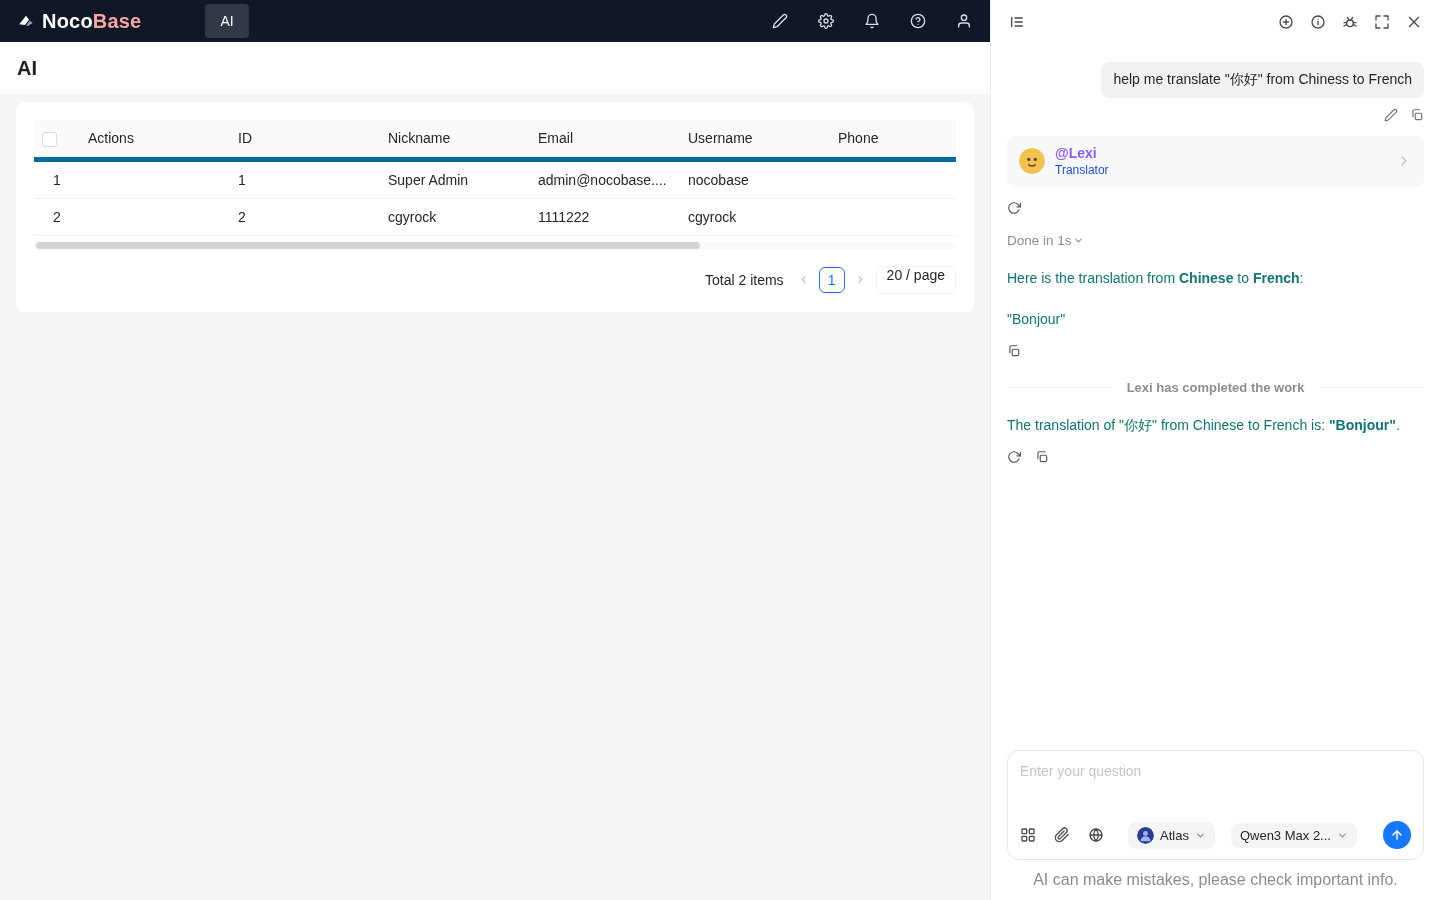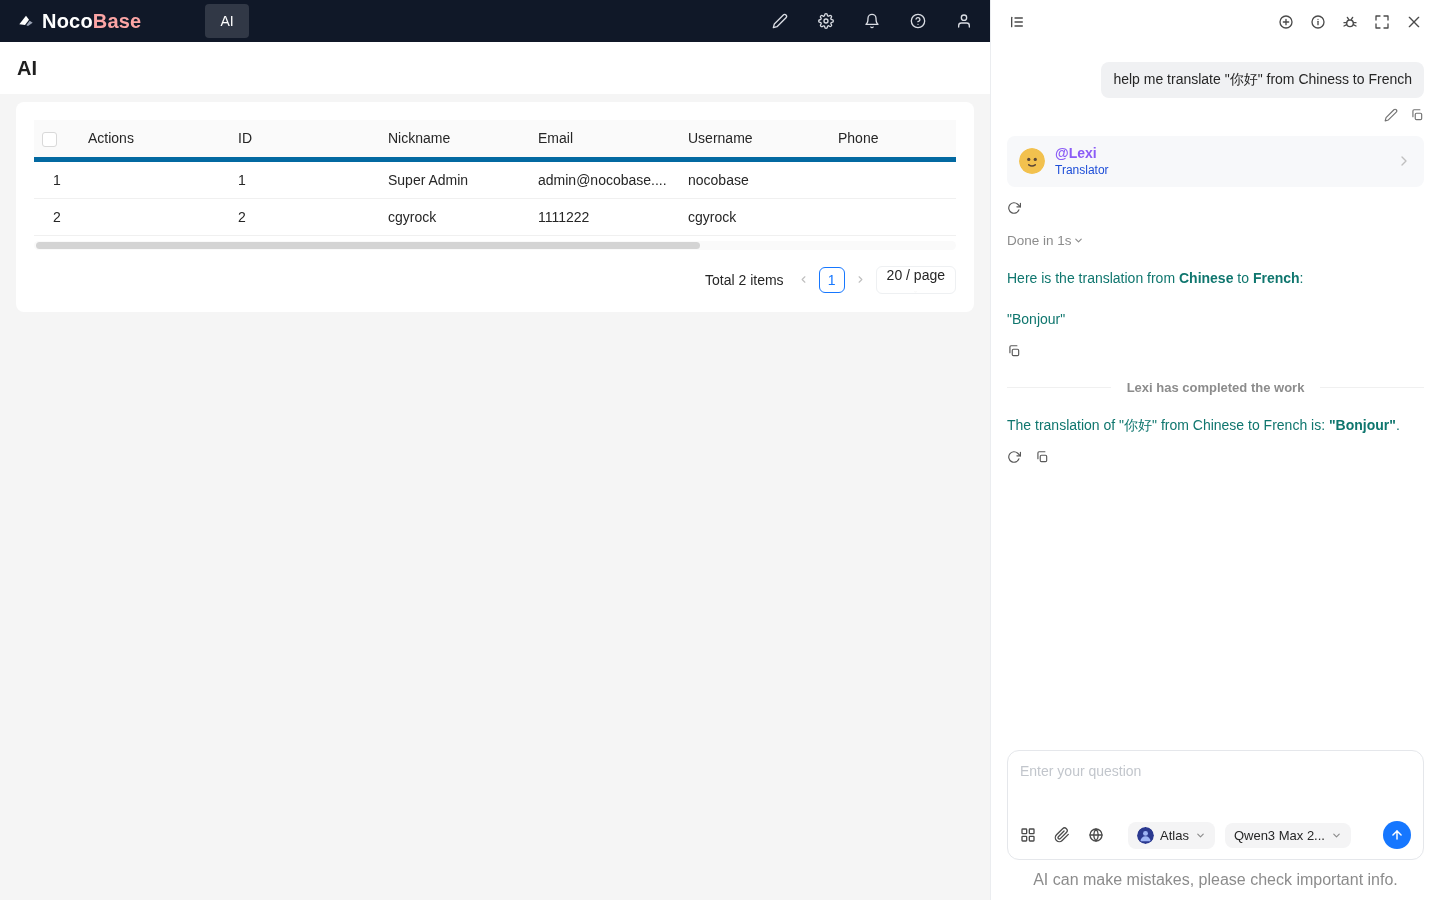--- a/index.html
+++ b/index.html
@@ -151,21 +151,21 @@
   .input-area textarea::placeholder { color: #c2c6cc; }
   .input-toolbar { display: flex; align-items: center; gap: 18px; color: #4b4b4b; }
   .input-toolbar .abtn { cursor: pointer; }
   .chip {
     display: flex; align-items: center; gap: 6px;
     background: #f4f4f5; border-radius: 8px; padding: 5px 9px;
     font-size: 13px; color: #262626; cursor: pointer;
   }
   .chip .caret { color: #8c8c8c; }
   .chip-avatar { width: 17px; height: 17px; border-radius: 50%; overflow: hidden; }
-  .chips { display: flex; align-items: center; gap: 10px; margin-left: 6px; }
+  .chips { display: flex; align-items: center; gap: 16px; margin-left: 6px; }
   .send-btn {
     margin-left: auto; width: 28px; height: 28px; border-radius: 50%;
     background: #1677ff; color: #fff; border: none; cursor: pointer;
     display: flex; align-items: center; justify-content: center; flex-shrink: 0;
   }
 
   .chat-footer {
     height: 40px; flex-shrink: 0; display: flex; align-items: center; justify-content: center;
     color: #8c8c8c; font-size: 16px;
   }

